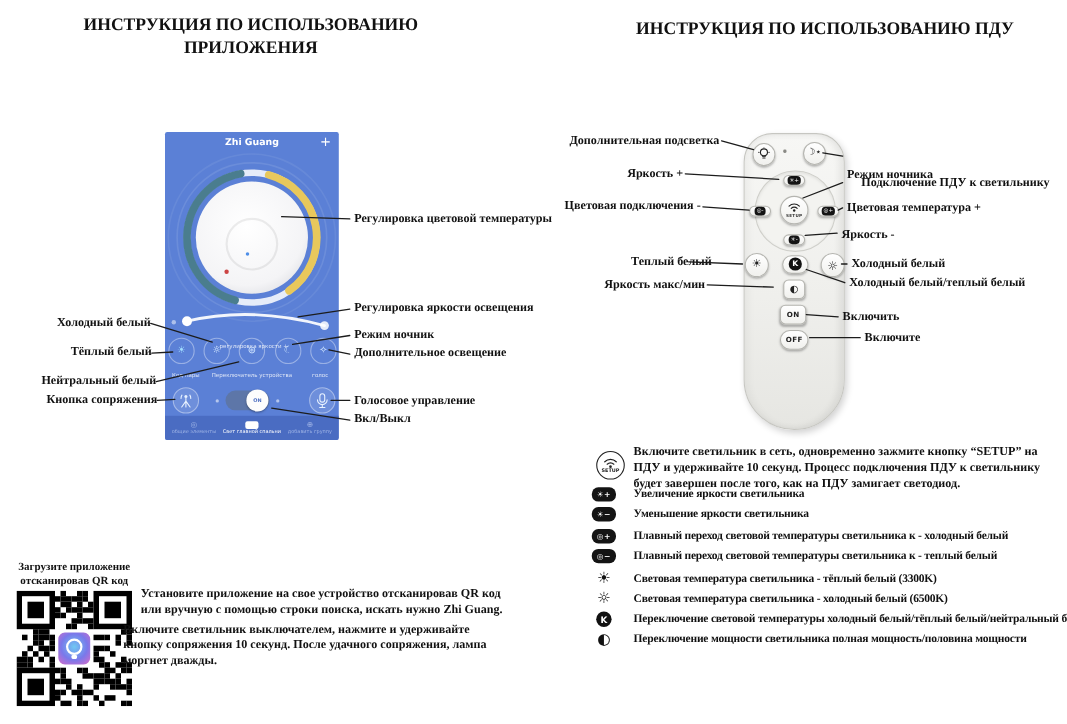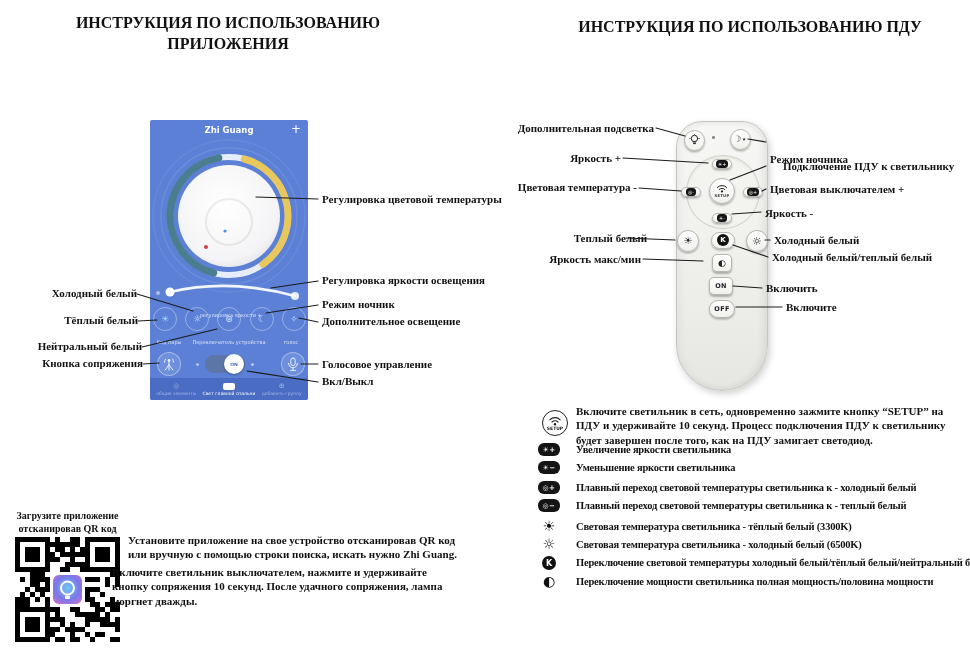--- a/index.html
+++ b/index.html
@@ -392,27 +392,27 @@
     <div class="rbtn" style="left:32px;top:155px;width:24px;height:18px;border-radius:5px;">
       <span class="onoff">ON</span>
     </div>
     <div class="rbtn" style="left:32px;top:178px;width:26px;height:18px;border-radius:9px;">
       <span class="onoff">OFF</span>
     </div>
   </div>
 
   <div class="lbl r" style="left:430px;top:122px;width:224px;">Дополнительная подсветка</div>
   <div class="lbl r" style="left:430px;top:152px;width:191px;">Яркость +</div>
-  <div class="lbl r" style="left:430px;top:181px;width:207px;">Цветовая температура -</div>
+  <div class="lbl r" style="left:430px;top:181px;width:207px;">Цветовая подключения -</div>
   <div class="lbl r" style="left:453px;top:232px;width:194px;">Теплый белый</div>
   <div class="lbl r" style="left:430px;top:253px;width:211px;">Яркость макс/мин</div>
 
   <div class="lbl" style="left:770px;top:153px;">Режим ночника</div>
   <div class="lbl" style="left:783px;top:160px;">Подключение ПДУ к светильнику</div>
-  <div class="lbl" style="left:770px;top:183px;">Цветовая выключателем +</div>
+  <div class="lbl" style="left:770px;top:183px;">Цветовая температура +</div>
   <div class="lbl" style="left:765px;top:207px;">Яркость -</div>
   <div class="lbl" style="left:774px;top:234px;">Холодный белый</div>
   <div class="lbl" style="left:772px;top:251px;">Холодный белый/теплый белый</div>
   <div class="lbl" style="left:766px;top:282px;">Включить</div>
   <div class="lbl" style="left:786px;top:301px;">Включите</div>
 
   <div id="setup-icon">
     <svg width="16" height="10" viewBox="0 0 14 9">
       <g stroke="#222" stroke-width="1" fill="none" stroke-linecap="round">
         <path d="M4.3 5.4 A 3.8 3.8 0 0 1 9.7 5.4 M2.3 3.4 A 6.6 6.6 0 0 1 11.7 3.4"></path>

